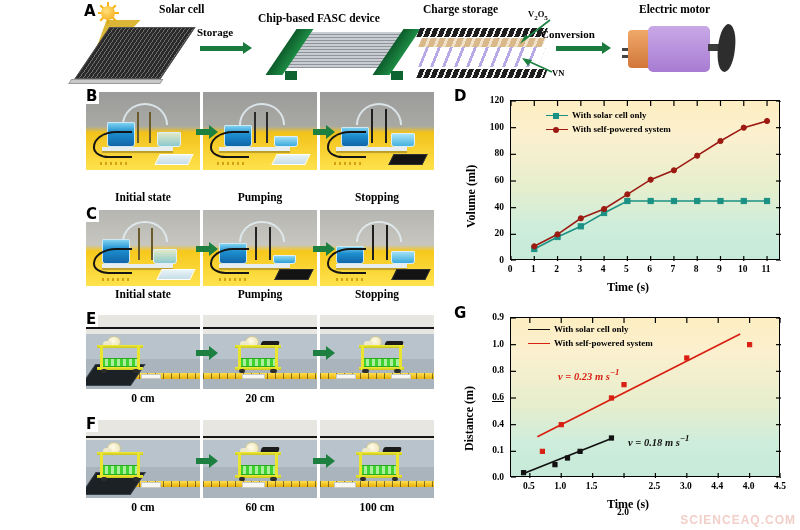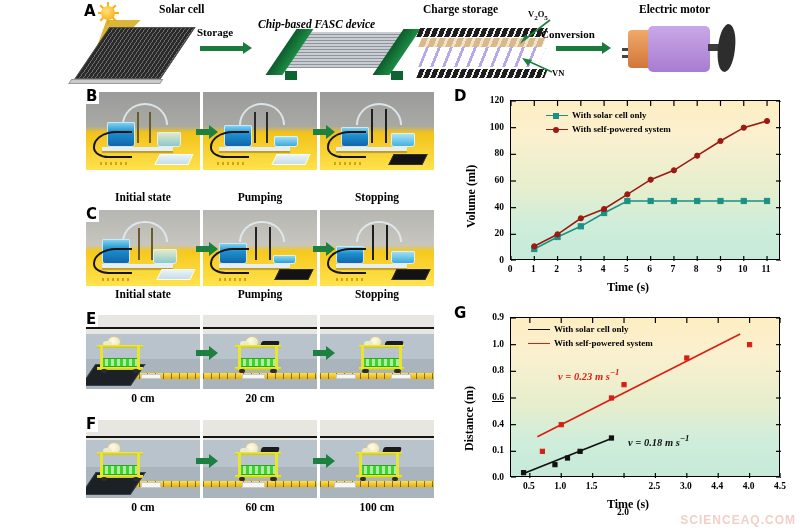--- a/index.html
+++ b/index.html
@@ -210,21 +210,21 @@
       <div class="head" style="left:43px;"></div>
     </div>
 
     <div id="fasc">
       <div class="plate"></div>
       <div class="rail-l"></div>
       <div class="rail-r"></div>
       <div class="foot-l"></div>
       <div class="foot-r"></div>
     </div>
-    <span class="a-title" style="left:258px; top:18px;font-style:italic;">Chip-based FASC device</span>
+    <span class="a-title" style="left:258px; top:12px;">Chip-based FASC device</span>
 
     <div id="storage">
       <div class="bar top"></div>
       <div class="tan"></div>
       <div class="fibers"></div>
       <div class="bar bot"></div>
     </div>
     <span class="a-title" style="left:423px; top:3px;">Charge storage</span>
 
     <span class="a-title" style="left:528px; top:9px; font-size:8.5px;">V<sub>2</sub>O<sub>5</sub></span>

